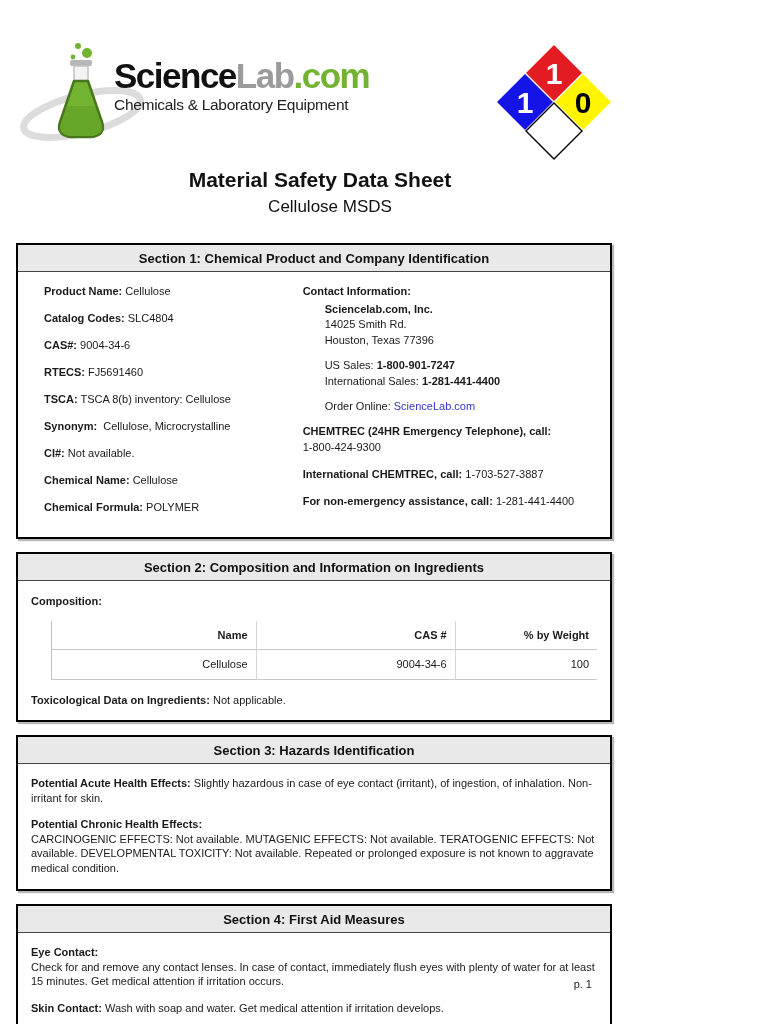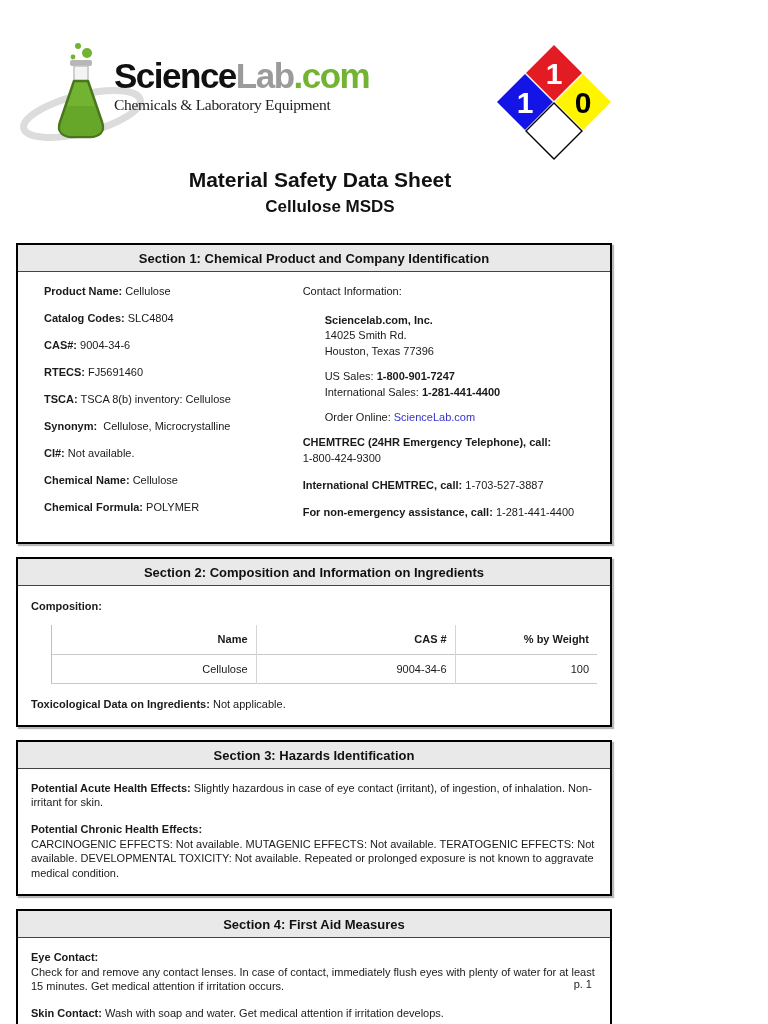--- a/index.html
+++ b/index.html
@@ -9,53 +9,53 @@
 
   
   .top { position:relative; height:243px; }
   .logo { position:absolute; left:16px; top:30px; width:320px; height:140px; }
   .logo-flask { position:absolute; left:2px; top:8px; }
   .logo-text { position:absolute; left:98px; top:28px; white-space:nowrap; }
   .brand { font-size:35px; font-weight:bold; letter-spacing:-1.5px; line-height:1; }
   .brand .science { color:#111; }
   .brand .lab { color:#9b9b9b; }
   .brand .dotcom { color:#72b332; }
-  .tagline { font-size:15.5px; color:#222; margin-top:3px; letter-spacing:-0.3px;font-family:Liberation Serif, serif; }
+  .tagline { font-size:15.5px; color:#222; margin-top:3px; letter-spacing:-0.3px; }
 
   .nfpa-diamond { position:absolute; left:492px; top:42px; }
   .nfpa-num { font-family:"Liberation Sans", sans-serif; font-weight:bold; }
 
   .nfpa-box { position:absolute; left:630px; top:47px; width:116px; border:2px solid #000; background:#fff;margin-left:27px; }
   .nfpa-row { display:flex; justify-content:space-between; align-items:center; height:27px; padding:0 6px;
               font-family:"Liberation Serif", serif; font-weight:bold; font-size:11.5px; letter-spacing:1.5px; }
   .nfpa-row + .nfpa-row { border-top:1px solid #000; }
   .nfpa-health { background:#1414e6; color:#fff; }
   .nfpa-fire { background:#d60000; color:#fff; }
   .nfpa-react { background:#fff500; color:#000;font-family:Liberation Serif, serif; }
   .nfpa-pp { background:#fff; color:#000; height:33px; }
   .nfpa-pp .nfpa-label { font-size:10px; letter-spacing:1px; line-height:1.1; width:74px; }
   .nfpa-val { font-size:12.5px; letter-spacing:0; }
 
   .doc-title { position:absolute; top:168px; width:100%; text-align:center; font-size:21px; font-weight:bold; color:#111;padding-left:12px; }
-  .doc-subtitle { position:absolute; top:197px; width:100%; text-align:center; font-size:17px; font-weight:bold; color:#111;padding-left:32px; }
+  .doc-subtitle { position:absolute; top:197px; width:100%; text-align:center; font-size:17px; font-weight:normal; color:#111;padding-left:32px; }
 
   
   .section { margin:0 16px 13px; border:2px solid #000; background:#fff; box-shadow:2px 2px 1px rgba(0,0,0,0.28); }
   .section-header { background:#e9e9e9; border-bottom:1px solid #444; text-align:center;
                     font-size:13px; font-weight:bold; padding:6px 16px 5px; color:#111; }
   .section-body { padding:12px 13px 10px; font-size:11px; line-height:1.32; }
   .section.cut { border-bottom:none; box-shadow:none; margin-bottom:0; }
   .b { font-weight:bold; }
 
   
   .cols { display:flex; }
   .col-left { width:48%; padding-left:13px; }
   .col-right { width:52%; }
   .col-left p { margin-bottom:12.5px; }
-  .contact-head { font-weight:normal; margin-bottom:14px; }
+  .contact-head { font-weight:bold; margin-bottom:3px; }
   .contact-block { margin-left:22px; margin-bottom:9px; line-height:1.45; }
   .contact-line { margin-bottom:11px; line-height:1.45; }
   .link { color:#3333cc; text-decoration:none; cursor:pointer; }
 
   
   .comp-label { font-weight:bold; margin:1px 0 12px; }
   .comp-table { margin-left:20px; width:calc(100% - 20px); border-collapse:collapse; border-left:1px solid #c0c0c0; }
   .comp-table th, .comp-table td { text-align:right; font-size:11px; padding:7px 8px 7px 10px; }
   .comp-table th { font-weight:bold; }
   .comp-table .c2, .comp-table .c3 { border-left:1px solid #d5d5d5; }

